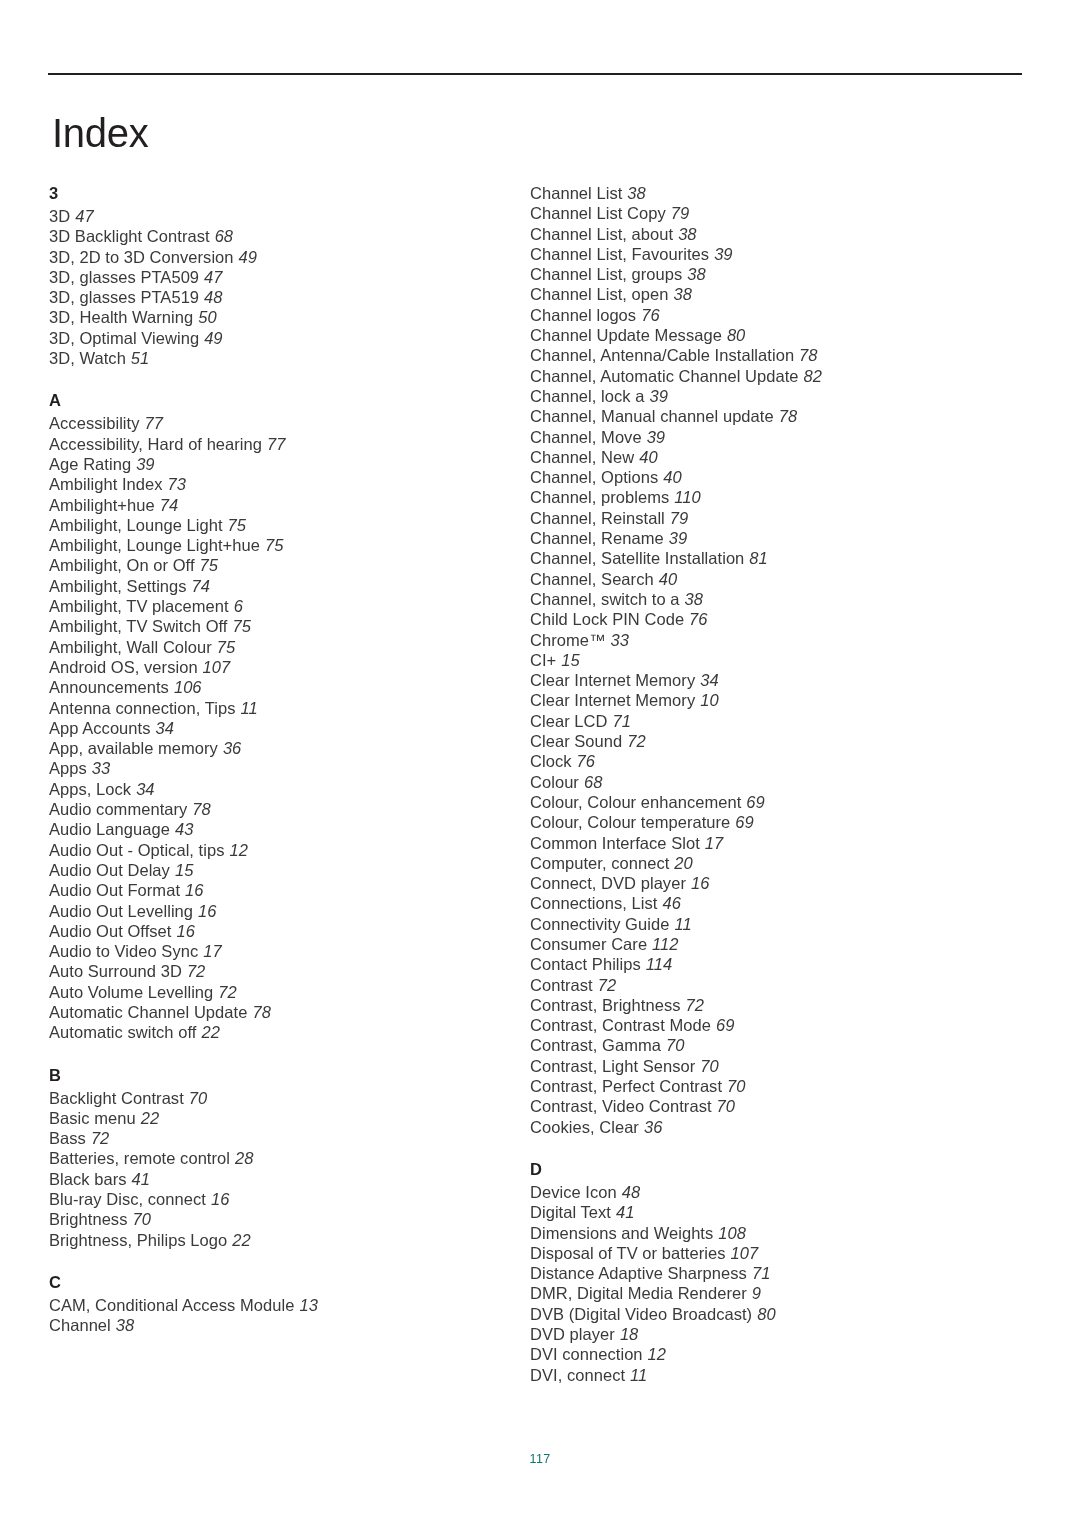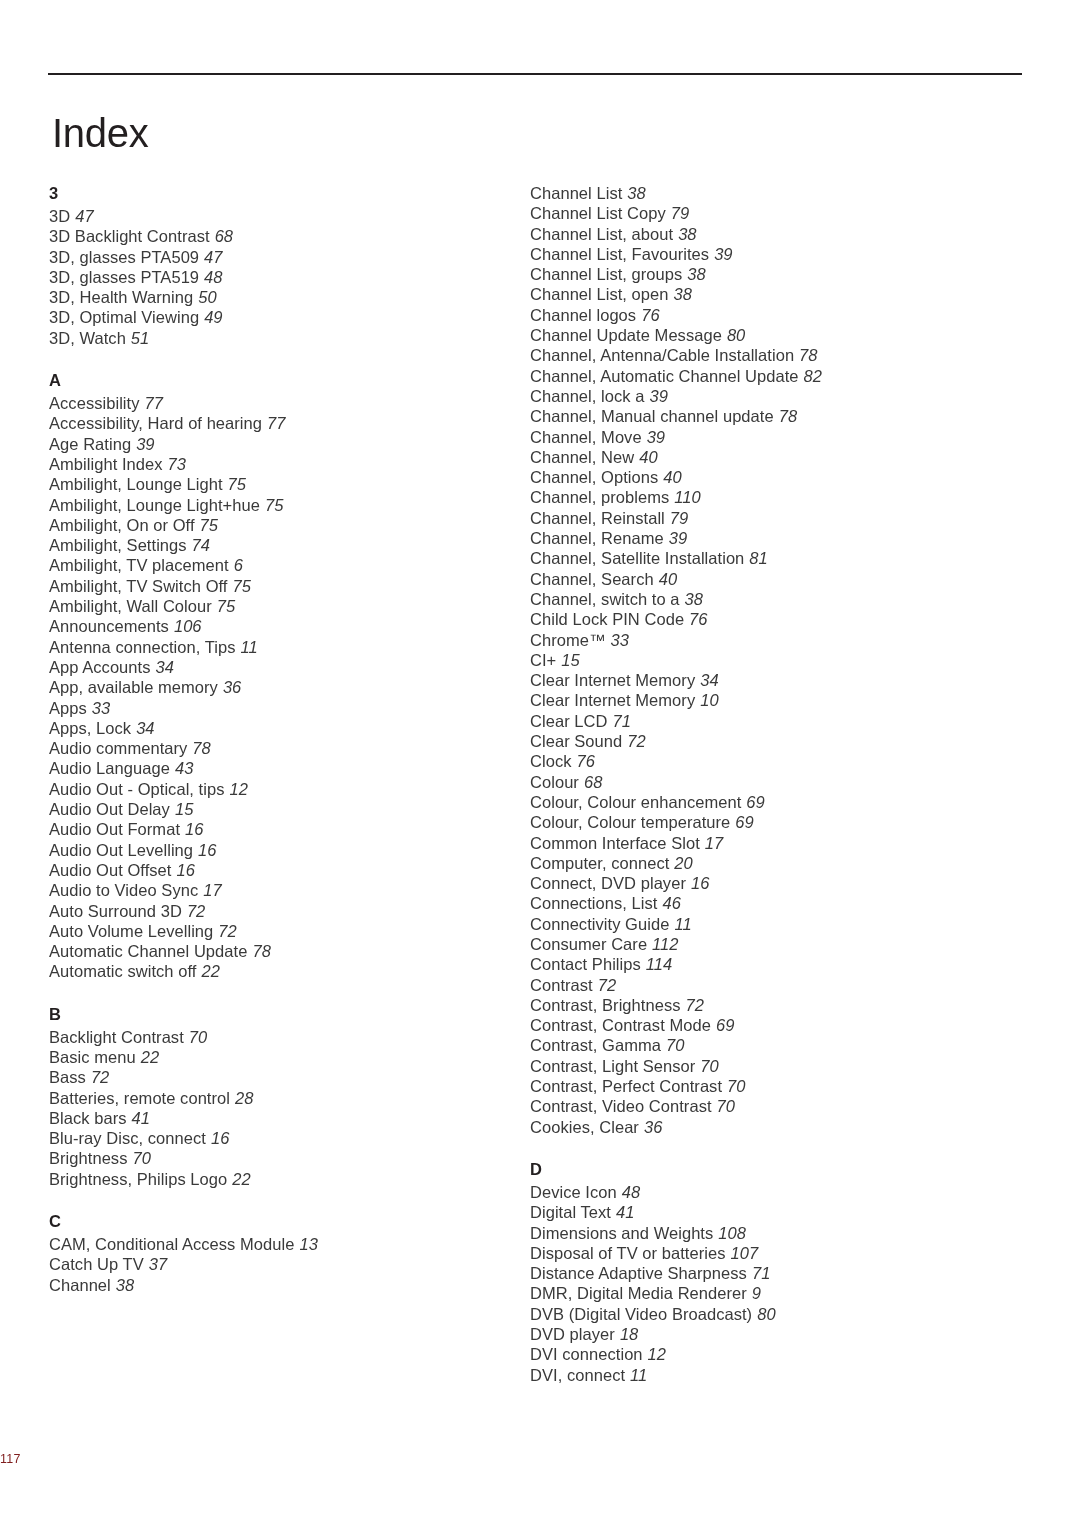--- a/index.html
+++ b/index.html
@@ -85,60 +85,64 @@
   }
   .entry .pagenum {
     font-style: italic;
     margin-left: 5px;
   }
   .folio {
     position: absolute;
     left: 0;
     top: 1452px;
     width: 1080px;
+    text-align: center;
     font-size: 12.5px;
-    color: #7f1d1d;
+    color: #0f766e;
     letter-spacing: 0.3px;
   }
   .folio span { display: inline-block; }
 </style>
 </head>
 <body>
 
 <div class="page">
 
   <div class="top-rule"></div>
 
   <h1 class="page-title">Index</h1>
 
   <div class="columns">
     <div class="col col-left" id="col-0">
         <div class="section">
           <div class="section-letter">3</div>
           <div class="entry"><span class="term">3D</span><span class="pagenum">47</span></div>
           <div class="entry"><span class="term">3D Backlight Contrast</span><span class="pagenum">68</span></div>
+          <div class="entry"><span class="term">3D, 2D to 3D Conversion</span><span class="pagenum">49</span></div>
           <div class="entry"><span class="term">3D, glasses PTA509</span><span class="pagenum">47</span></div>
           <div class="entry"><span class="term">3D, glasses PTA519</span><span class="pagenum">48</span></div>
           <div class="entry"><span class="term">3D, Health Warning</span><span class="pagenum">50</span></div>
           <div class="entry"><span class="term">3D, Optimal Viewing</span><span class="pagenum">49</span></div>
           <div class="entry"><span class="term">3D, Watch</span><span class="pagenum">51</span></div>
         </div>
         <div class="section">
           <div class="section-letter">A</div>
           <div class="entry"><span class="term">Accessibility</span><span class="pagenum">77</span></div>
           <div class="entry"><span class="term">Accessibility, Hard of hearing</span><span class="pagenum">77</span></div>
           <div class="entry"><span class="term">Age Rating</span><span class="pagenum">39</span></div>
           <div class="entry"><span class="term">Ambilight Index</span><span class="pagenum">73</span></div>
+          <div class="entry"><span class="term">Ambilight+hue</span><span class="pagenum">74</span></div>
           <div class="entry"><span class="term">Ambilight, Lounge Light</span><span class="pagenum">75</span></div>
           <div class="entry"><span class="term">Ambilight, Lounge Light+hue</span><span class="pagenum">75</span></div>
           <div class="entry"><span class="term">Ambilight, On or Off</span><span class="pagenum">75</span></div>
           <div class="entry"><span class="term">Ambilight, Settings</span><span class="pagenum">74</span></div>
           <div class="entry"><span class="term">Ambilight, TV placement</span><span class="pagenum">6</span></div>
           <div class="entry"><span class="term">Ambilight, TV Switch Off</span><span class="pagenum">75</span></div>
           <div class="entry"><span class="term">Ambilight, Wall Colour</span><span class="pagenum">75</span></div>
+          <div class="entry"><span class="term">Android OS, version</span><span class="pagenum">107</span></div>
           <div class="entry"><span class="term">Announcements</span><span class="pagenum">106</span></div>
           <div class="entry"><span class="term">Antenna connection, Tips</span><span class="pagenum">11</span></div>
           <div class="entry"><span class="term">App Accounts</span><span class="pagenum">34</span></div>
           <div class="entry"><span class="term">App, available memory</span><span class="pagenum">36</span></div>
           <div class="entry"><span class="term">Apps</span><span class="pagenum">33</span></div>
           <div class="entry"><span class="term">Apps, Lock</span><span class="pagenum">34</span></div>
           <div class="entry"><span class="term">Audio commentary</span><span class="pagenum">78</span></div>
           <div class="entry"><span class="term">Audio Language</span><span class="pagenum">43</span></div>
           <div class="entry"><span class="term">Audio Out - Optical, tips</span><span class="pagenum">12</span></div>
           <div class="entry"><span class="term">Audio Out Delay</span><span class="pagenum">15</span></div>
@@ -158,21 +162,20 @@
           <div class="entry"><span class="term">Bass</span><span class="pagenum">72</span></div>
           <div class="entry"><span class="term">Batteries, remote control</span><span class="pagenum">28</span></div>
           <div class="entry"><span class="term">Black bars</span><span class="pagenum">41</span></div>
           <div class="entry"><span class="term">Blu-ray Disc, connect</span><span class="pagenum">16</span></div>
           <div class="entry"><span class="term">Brightness</span><span class="pagenum">70</span></div>
           <div class="entry"><span class="term">Brightness, Philips Logo</span><span class="pagenum">22</span></div>
         </div>
         <div class="section">
           <div class="section-letter">C</div>
           <div class="entry"><span class="term">CAM, Conditional Access Module</span><span class="pagenum">13</span></div>
-          <div class="entry"><span class="term">Catch Up TV</span><span class="pagenum">37</span></div>
           <div class="entry"><span class="term">Channel</span><span class="pagenum">38</span></div>
         </div>
       </div>
     <div class="col col-right" id="col-1">
         <div class="section">
           <div class="entry"><span class="term">Channel List</span><span class="pagenum">38</span></div>
           <div class="entry"><span class="term">Channel List Copy</span><span class="pagenum">79</span></div>
           <div class="entry"><span class="term">Channel List, about</span><span class="pagenum">38</span></div>
           <div class="entry"><span class="term">Channel List, Favourites</span><span class="pagenum">39</span></div>
           <div class="entry"><span class="term">Channel List, groups</span><span class="pagenum">38</span></div>

